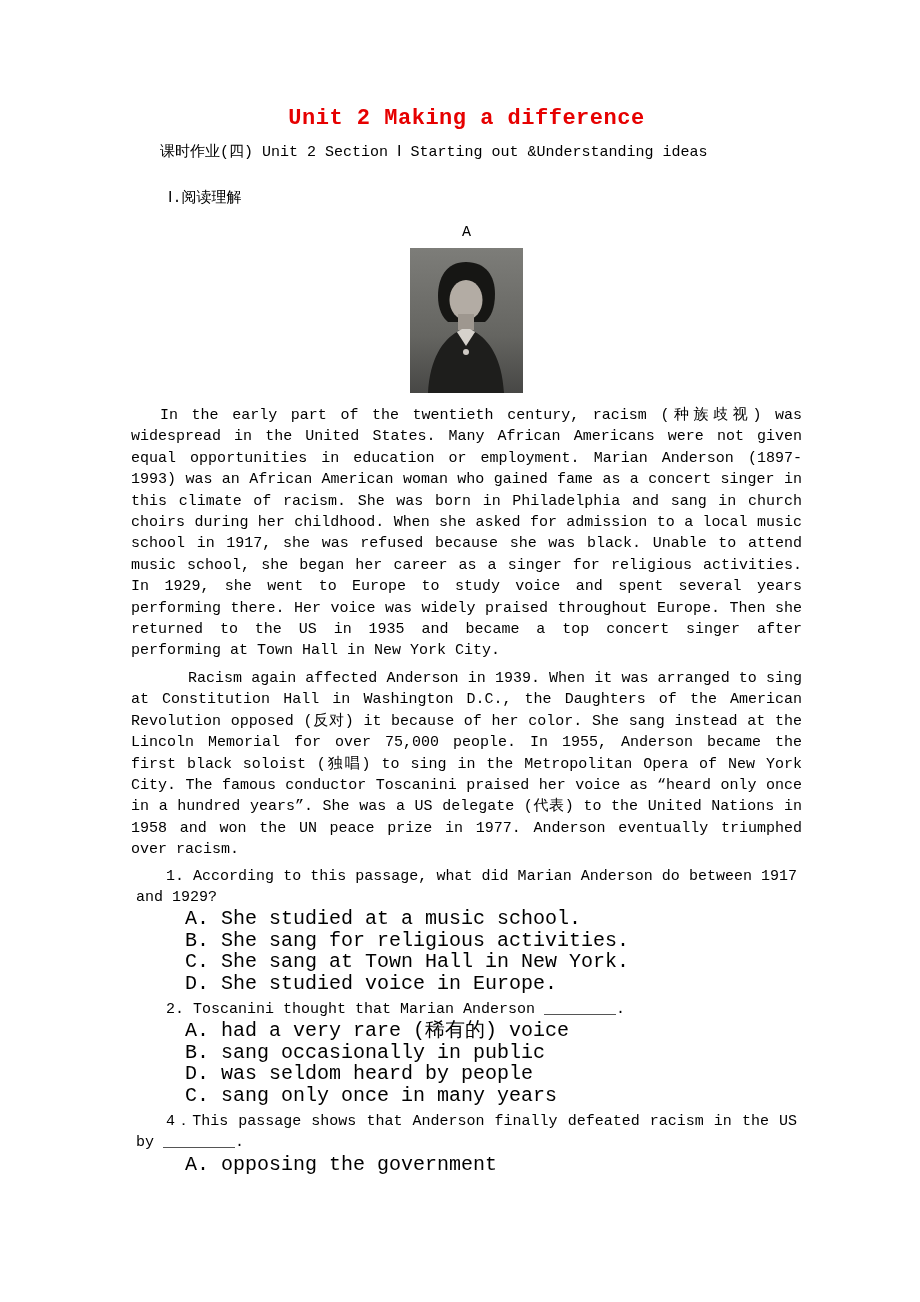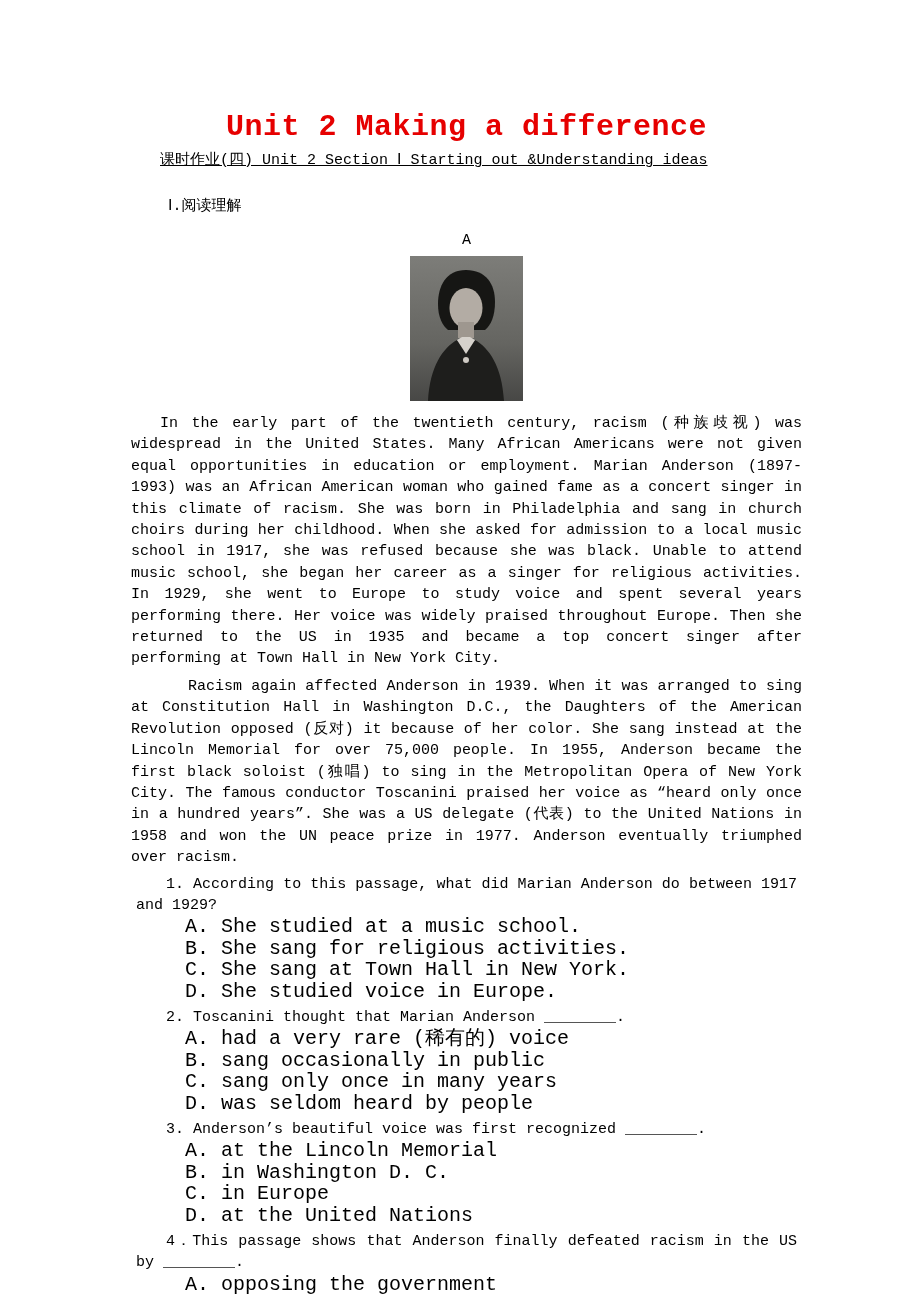--- a/index.html
+++ b/index.html
@@ -14,34 +14,33 @@
     font-family: "Liberation Mono", "DejaVu Sans Mono", monospace;
     color: #000000;
   }
   .doc {
     box-sizing: border-box;
     width: 920px;
     height: 1302px;
     padding: 106px 118px 0 131px;
   }
   .title {
-    margin: 8px;
-    font-size: 30px;
+    margin: 0;
+    font-size: 22px;
     line-height: 26px;
     font-weight: bold;
     text-align: center;
     color: #e60000;
     letter-spacing: 0.5px;
   }
   .subtitle {
     margin-top: 10px;
     font-size: 15px;
     line-height: 21px;
     text-indent: 29px;
-    text-decoration: underline;
   }
   .section-heading {
     margin-top: 25px;
     font-size: 15px;
     line-height: 21px;
     text-indent: 37px;
   }
   .passage-label {
     margin-top: 13px;
     font-size: 15px;
@@ -117,31 +116,24 @@
       <div class="option">A. She studied at a music school.</div>
       <div class="option">B. She sang for religious activities.</div>
       <div class="option">C. She sang at Town Hall in New York.</div>
       <div class="option">D. She studied voice in Europe.</div>
     </div>
 
     <div class="question">
       <div class="stem">2. Toscanini thought that Marian Anderson ________.</div>
       <div class="option">A. had a very rare (稀有的) voice</div>
       <div class="option">B. sang occasionally in public</div>
+      <div class="option">D. was seldom heard by people</div>
       <div class="option">C. sang only once in many years</div>
-      <div class="option">D. was seldom heard by people</div>
     </div>
 
-    <div class="question">
-      <div class="stem">3. Anderson’s beautiful voice was first recognized ________.</div>
-      <div class="option">A. at the Lincoln Memorial</div>
-      <div class="option">B. in Washington D. C.</div>
-      <div class="option">C. in Europe</div>
-      <div class="option">D. at the United Nations</div>
-    </div>
 
     <div class="question">
       <div class="stem">4．This passage shows that Anderson finally defeated racism in the US by ________.</div>
       <div class="option">A. opposing the government</div>
     </div>
 
   </div>
 
 </div>
 

